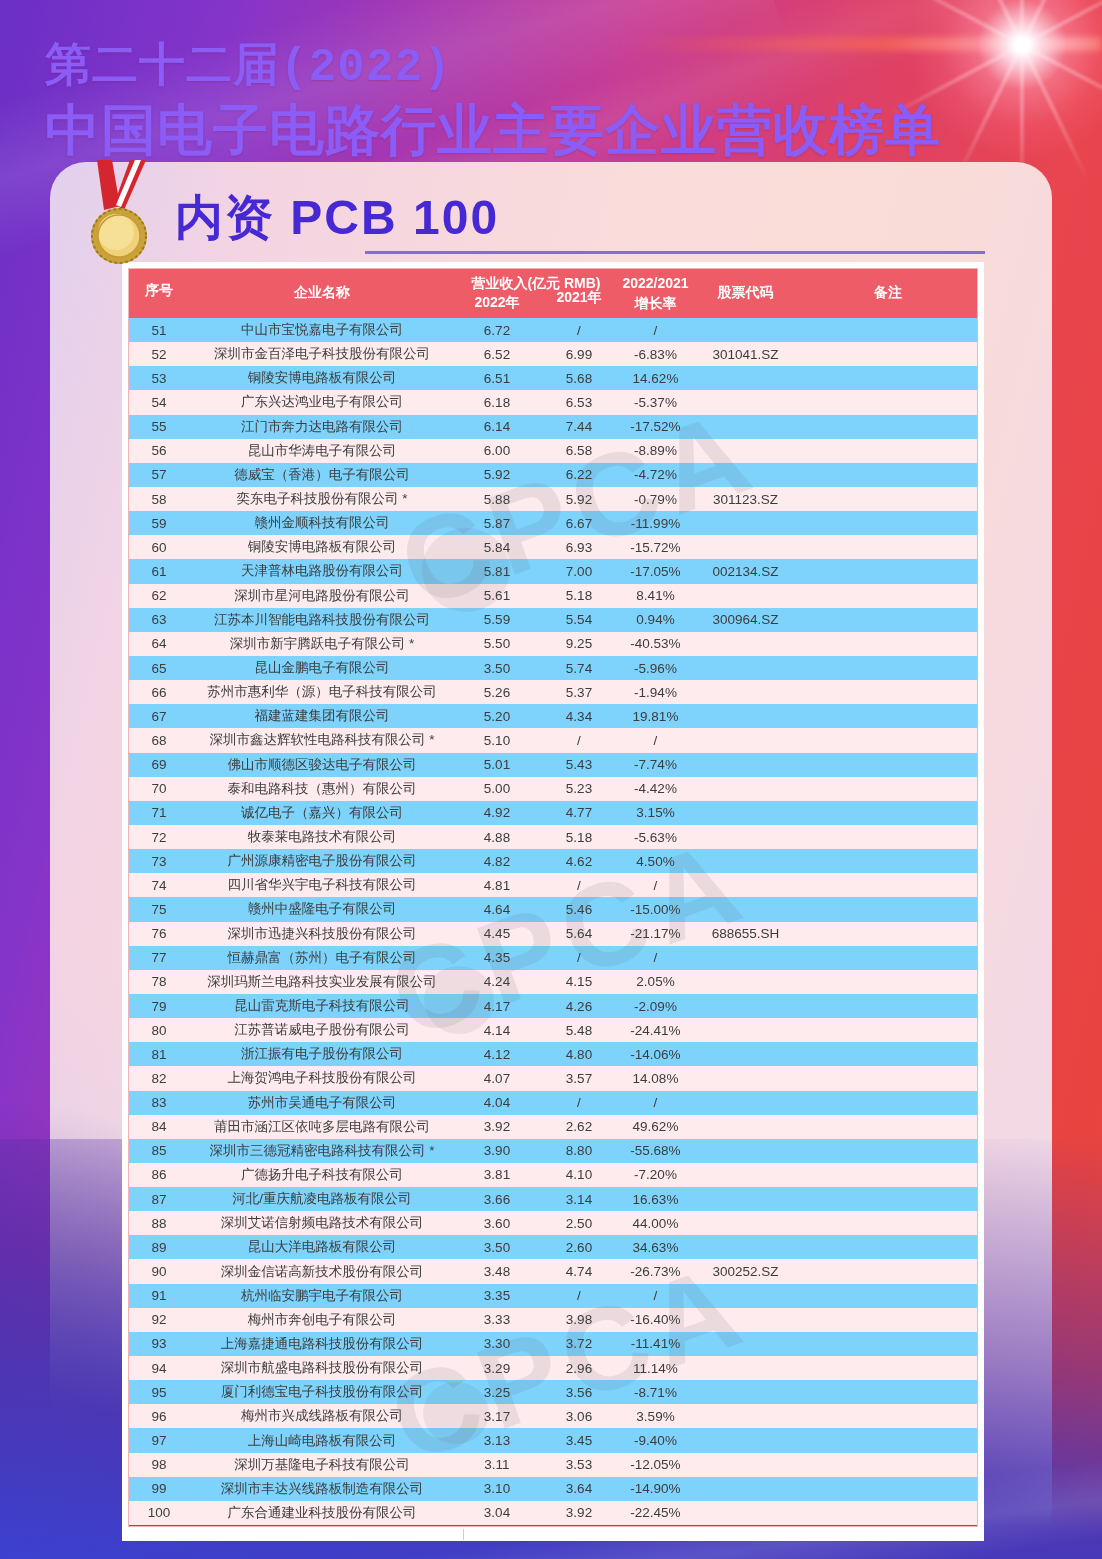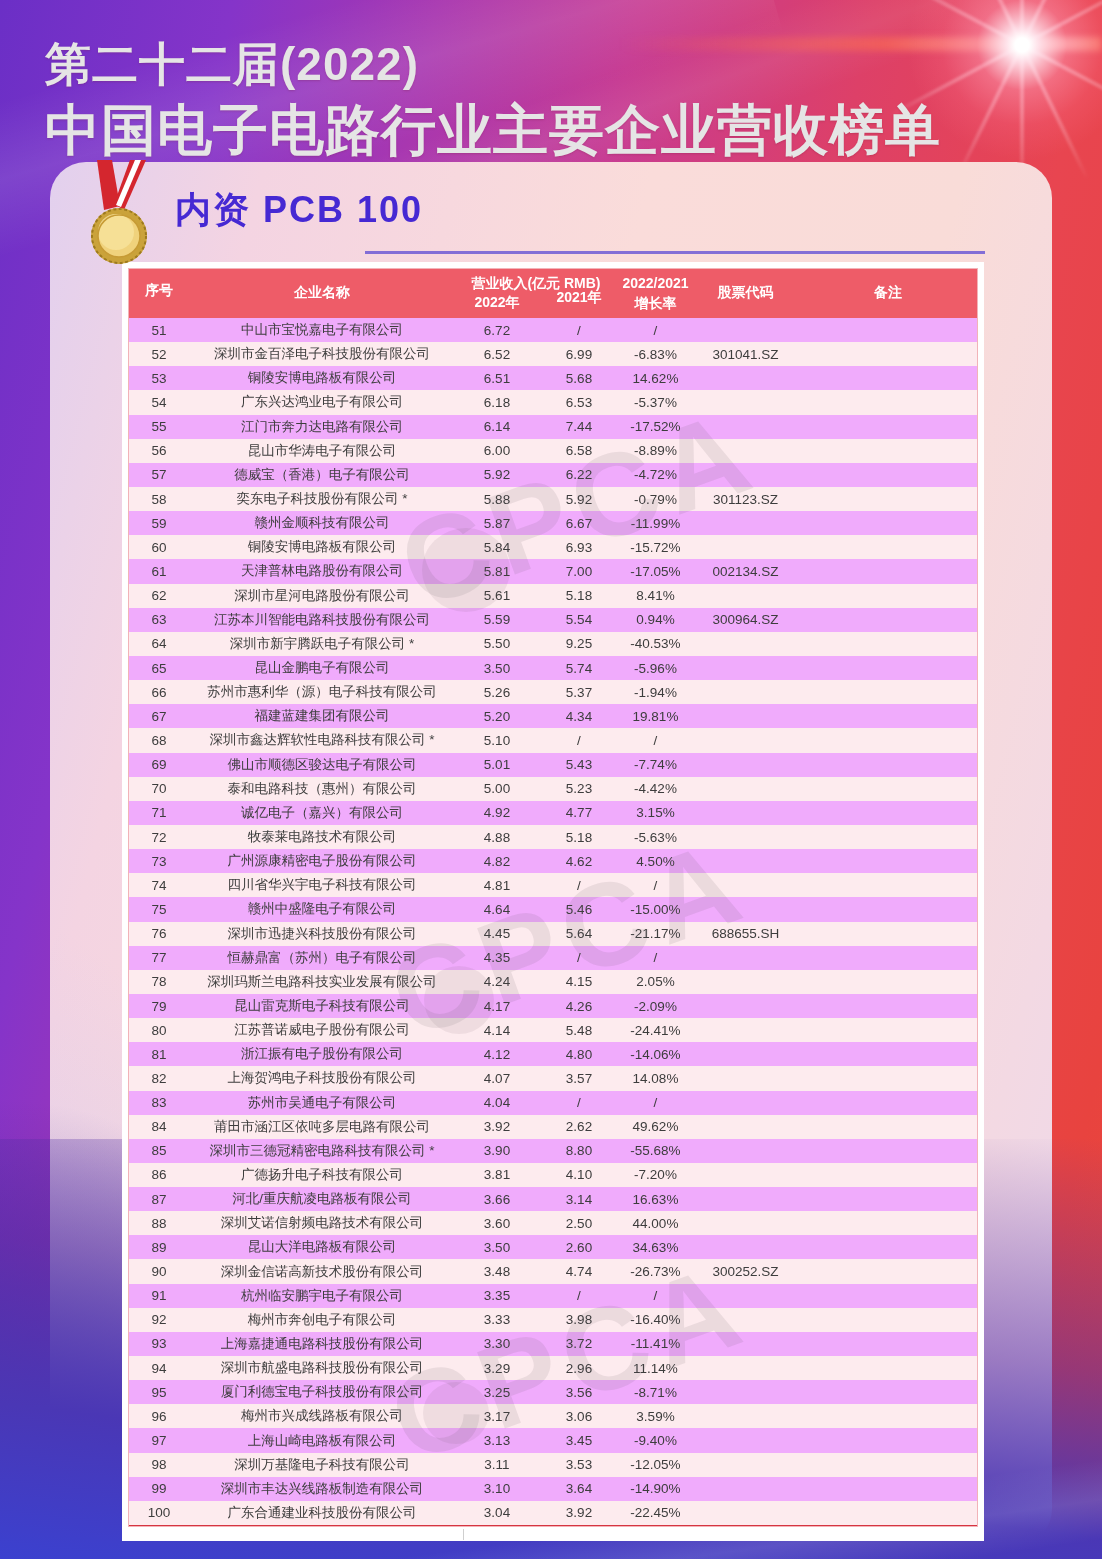--- a/index.html
+++ b/index.html
@@ -23,32 +23,32 @@
 
   
   .flare-core{position:absolute;left:902px;top:-75px;width:240px;height:240px;border-radius:50%;
       background:radial-gradient(circle,#ffffff 0 7px,rgba(255,230,238,.95) 16px,rgba(255,150,175,.5) 45px,rgba(255,120,150,.2) 80px,rgba(255,120,150,0) 115px);}
   .ray{position:absolute;left:872px;top:43px;width:300px;height:4px;border-radius:2px;filter:blur(1px);
       background:linear-gradient(90deg,rgba(255,255,255,0),rgba(255,235,240,.65) 50%,rgba(255,255,255,0));}
   .red-streak{position:absolute;left:620px;top:37px;width:482px;height:14px;filter:blur(3px);
       background:linear-gradient(90deg,rgba(255,110,80,0),rgba(255,110,80,.55) 55%,rgba(255,190,180,.85) 92%,rgba(255,140,110,.6));}
 
   
-  .headline{position:absolute;left:45px;color:#e5e5e5;font-family:Liberation Sans, sans-serif;
+  .headline{position:absolute;left:45px;color:#8b5cf6;font-family:Liberation Mono, monospace;
       font-weight:bold;letter-spacing:1px;white-space:nowrap;text-shadow:0 1px 2px rgba(120,30,60,.25);}
   .headline.l1{top:34px;font-size:46px;}
   .headline.l2{top:94px;font-size:55px;}
 
   
   .panel{position:absolute;left:50px;top:162px;width:1002px;height:1383px;border-radius:36px;
       background:linear-gradient(104deg,#e2d0ee 0%,#f4d4e2 16%,#fadcda 45%,#f9dcd8 68%,#f3d9e3 88%,#eed9ea 100%);}
   .panel::after{content:"";position:absolute;left:0;bottom:0;width:60%;height:45%;border-radius:36px;
       background:linear-gradient(35deg,rgba(214,205,240,.9),rgba(214,205,240,0) 60%);}
 
-  .panel-title{position:absolute;left:175px;top:186px;font-size:36px;font-weight:800;color:#4629d3;
+  .panel-title{position:absolute;left:175px;top:186px;font-size:48px;font-weight:800;color:#4629d3;
       letter-spacing:2px;white-space:nowrap;z-index:3;}
   .title-divider{position:absolute;left:365px;top:251px;width:620px;height:3px;background:#6f5bd5;opacity:.85;z-index:3;}
 
   .medal{position:absolute;left:86px;top:160px;z-index:4;}
 
   
   .table-wrap{position:absolute;left:122px;top:262px;width:862px;height:1279px;background:#ffffff;z-index:2;}
   .table-frame{position:absolute;left:6px;top:6px;width:848px;height:1257px;border:1px solid #f2b3b8;pointer-events:none;z-index:4;}
   .thead{position:absolute;left:6px;top:6px;width:850px;height:50px;background:#ee5c68;color:#ffffff;font-weight:bold;font-size:14px;}
   .thead .hc{position:absolute;display:flex;align-items:center;justify-content:center;text-align:center;}
@@ -56,21 +56,21 @@
   .h-company{left:62px;top:0;width:264px;height:50px;}
   .h-revgroup{left:326px;top:5px;width:164px;height:21px;}
   .h-2022{left:326px;bottom:5px;width:86px;height:21px;}
   .h-2021{left:412px;bottom:10px;width:78px;height:21px;}
   .h-growth{left:490px;top:0;width:75px;height:50px;flex-direction:column;line-height:1.45;}
   .h-stock{left:565px;top:0;width:105px;height:50px;}
   .h-remark{left:670px;top:0;width:180px;height:50px;}
 
   .tbody{position:absolute;left:6px;top:56px;width:850px;height:1207px;display:flex;flex-direction:column;}
   .trow{flex:1;display:grid;grid-template-columns:62px 264px 86px 78px 75px 105px auto;
-      align-items:center;background:#f0abfc;color:#3d3d3d;font-size:13.5px;}
+      align-items:center;background:#7dd3fc;color:#3d3d3d;font-size:13.5px;}
   .trow.alt{background:#fdebee;}
   .trow div{text-align:center;white-space:nowrap;overflow:hidden;}
   .table-bottom-line{position:absolute;left:6px;top:1263px;width:850px;height:2px;background:#d63440;}
   .split-mark{position:absolute;left:341px;top:1267px;width:1px;height:11px;background:#cfcfcf;}
 
   
   .wm{position:absolute;width:340px;height:140px;display:flex;align-items:center;justify-content:center;
       transform:rotate(-20deg);font-size:118px;font-weight:bold;letter-spacing:8px;
       color:rgba(95,78,88,.11);z-index:5;pointer-events:none;font-family:"Liberation Sans",sans-serif;}
   .wm-disc{position:absolute;border-radius:50%;background:rgba(95,78,88,.09);z-index:5;pointer-events:none;}

